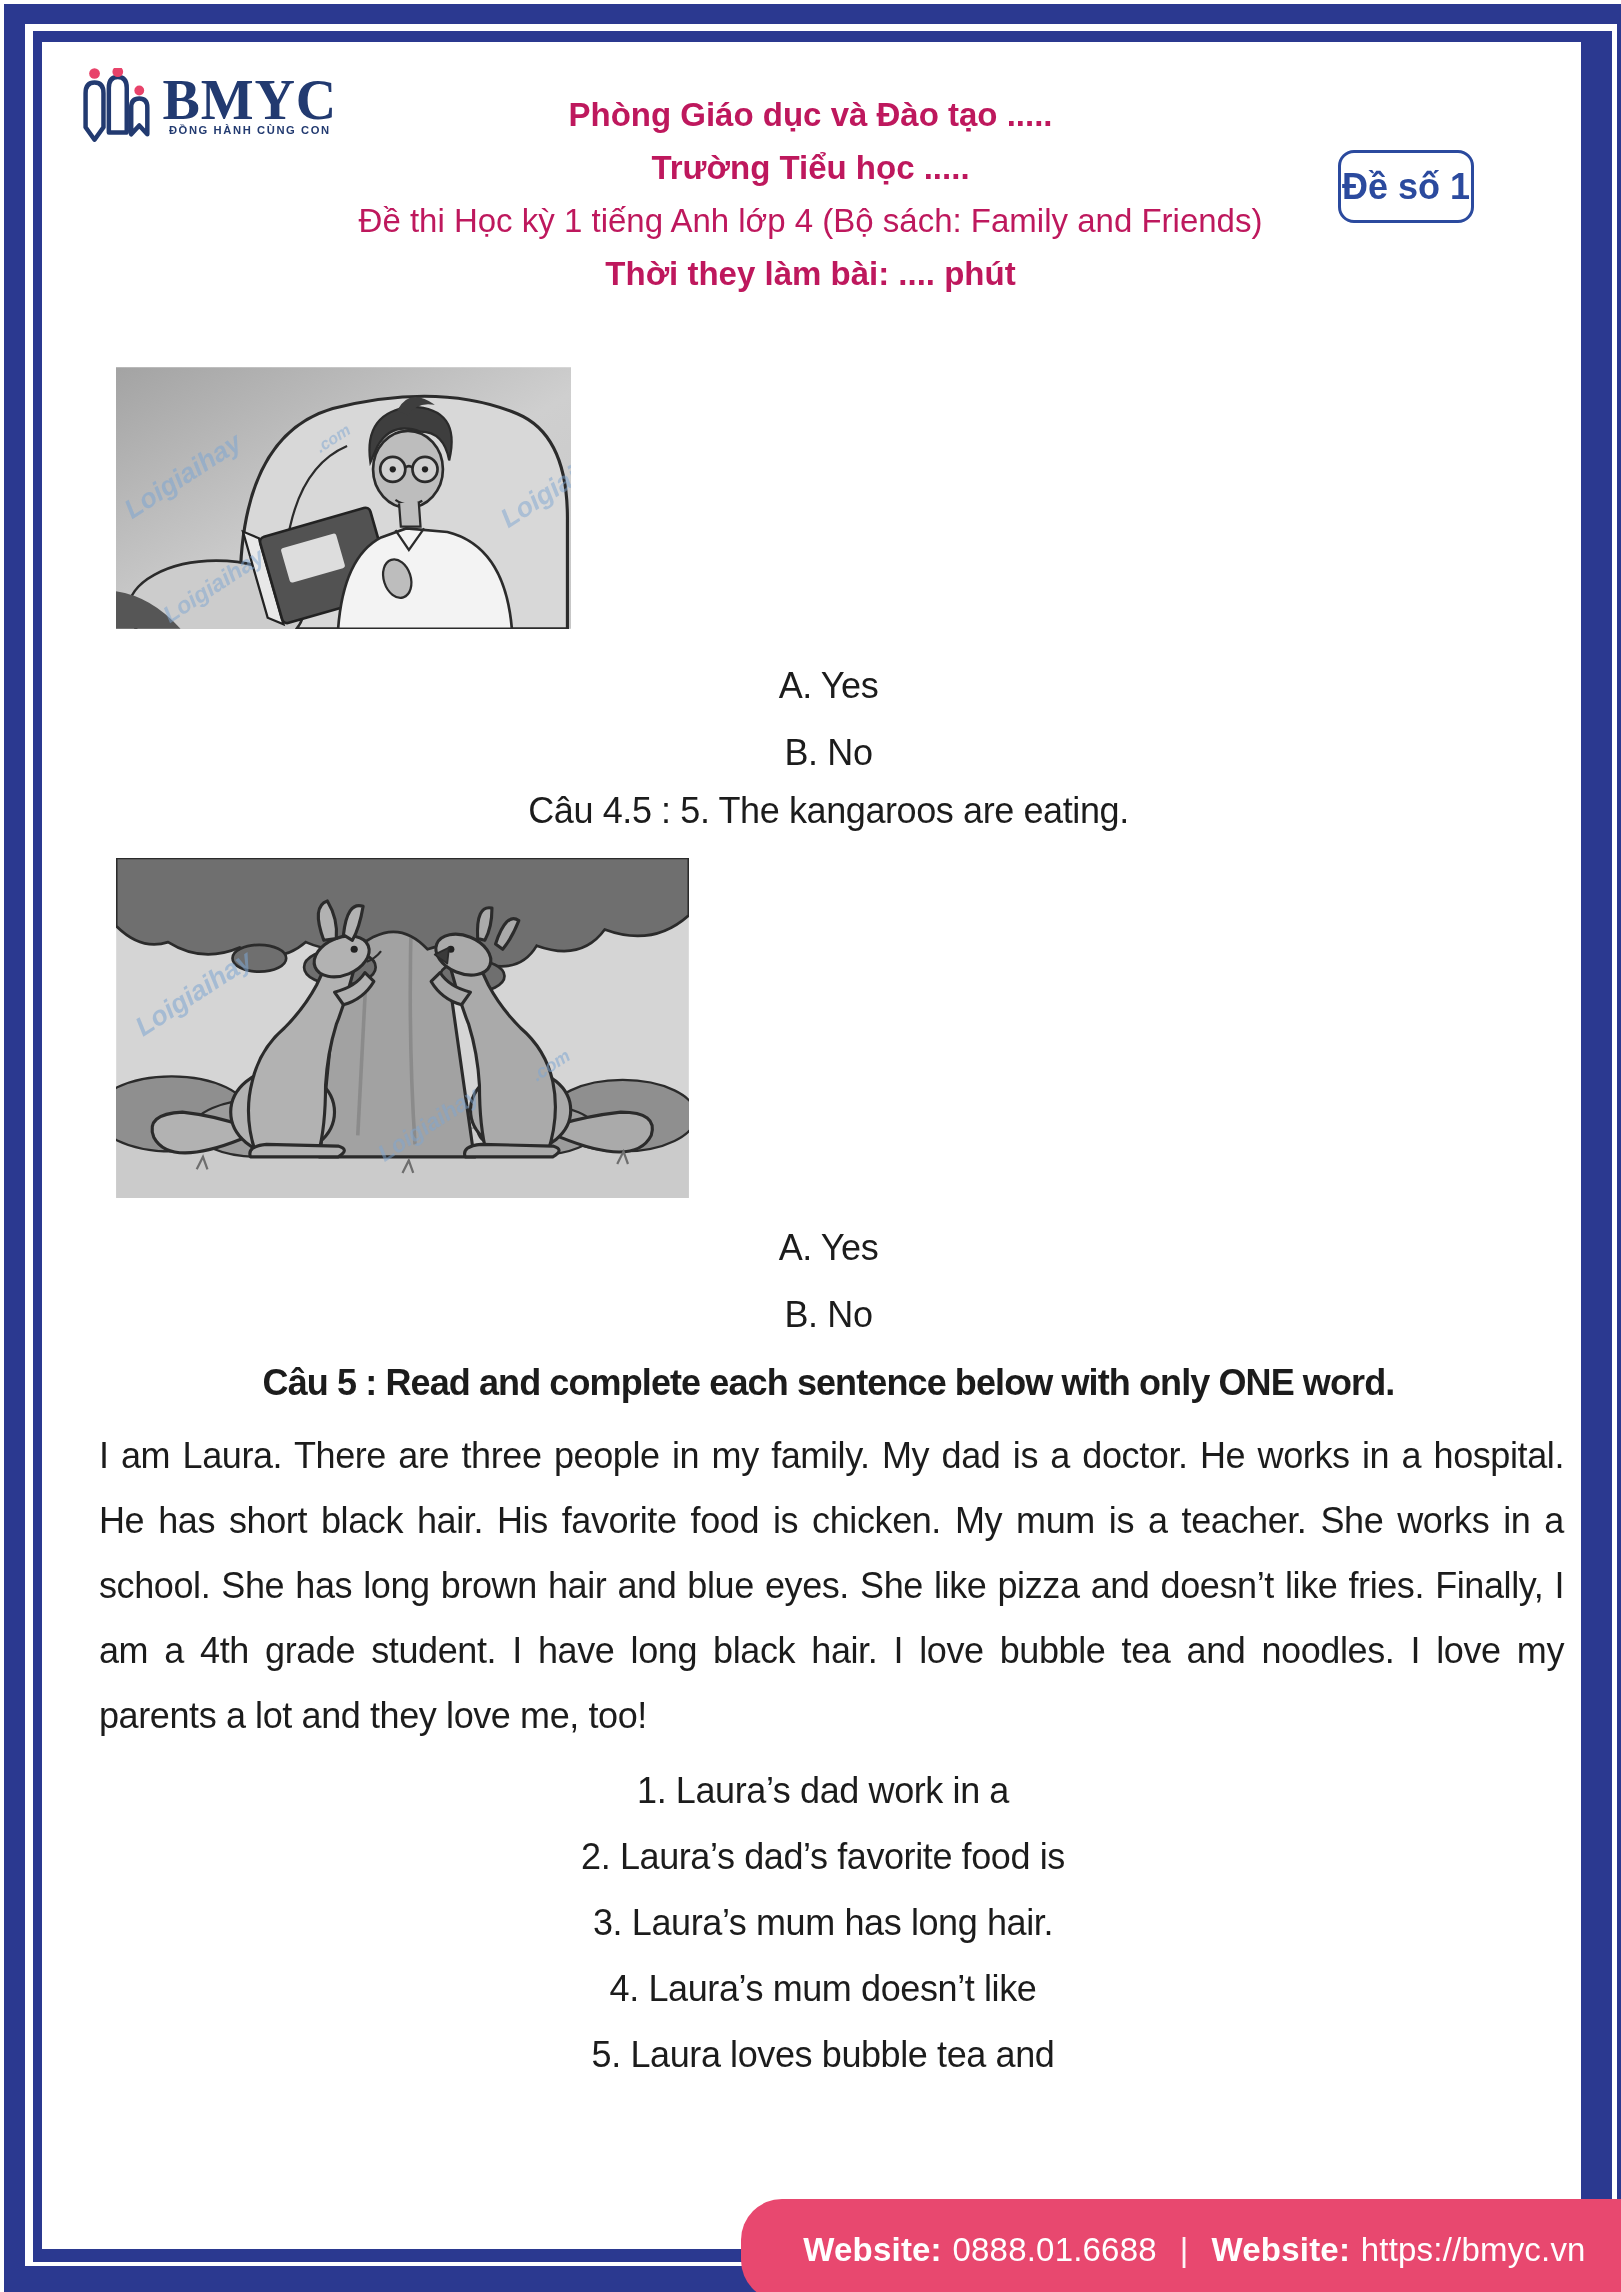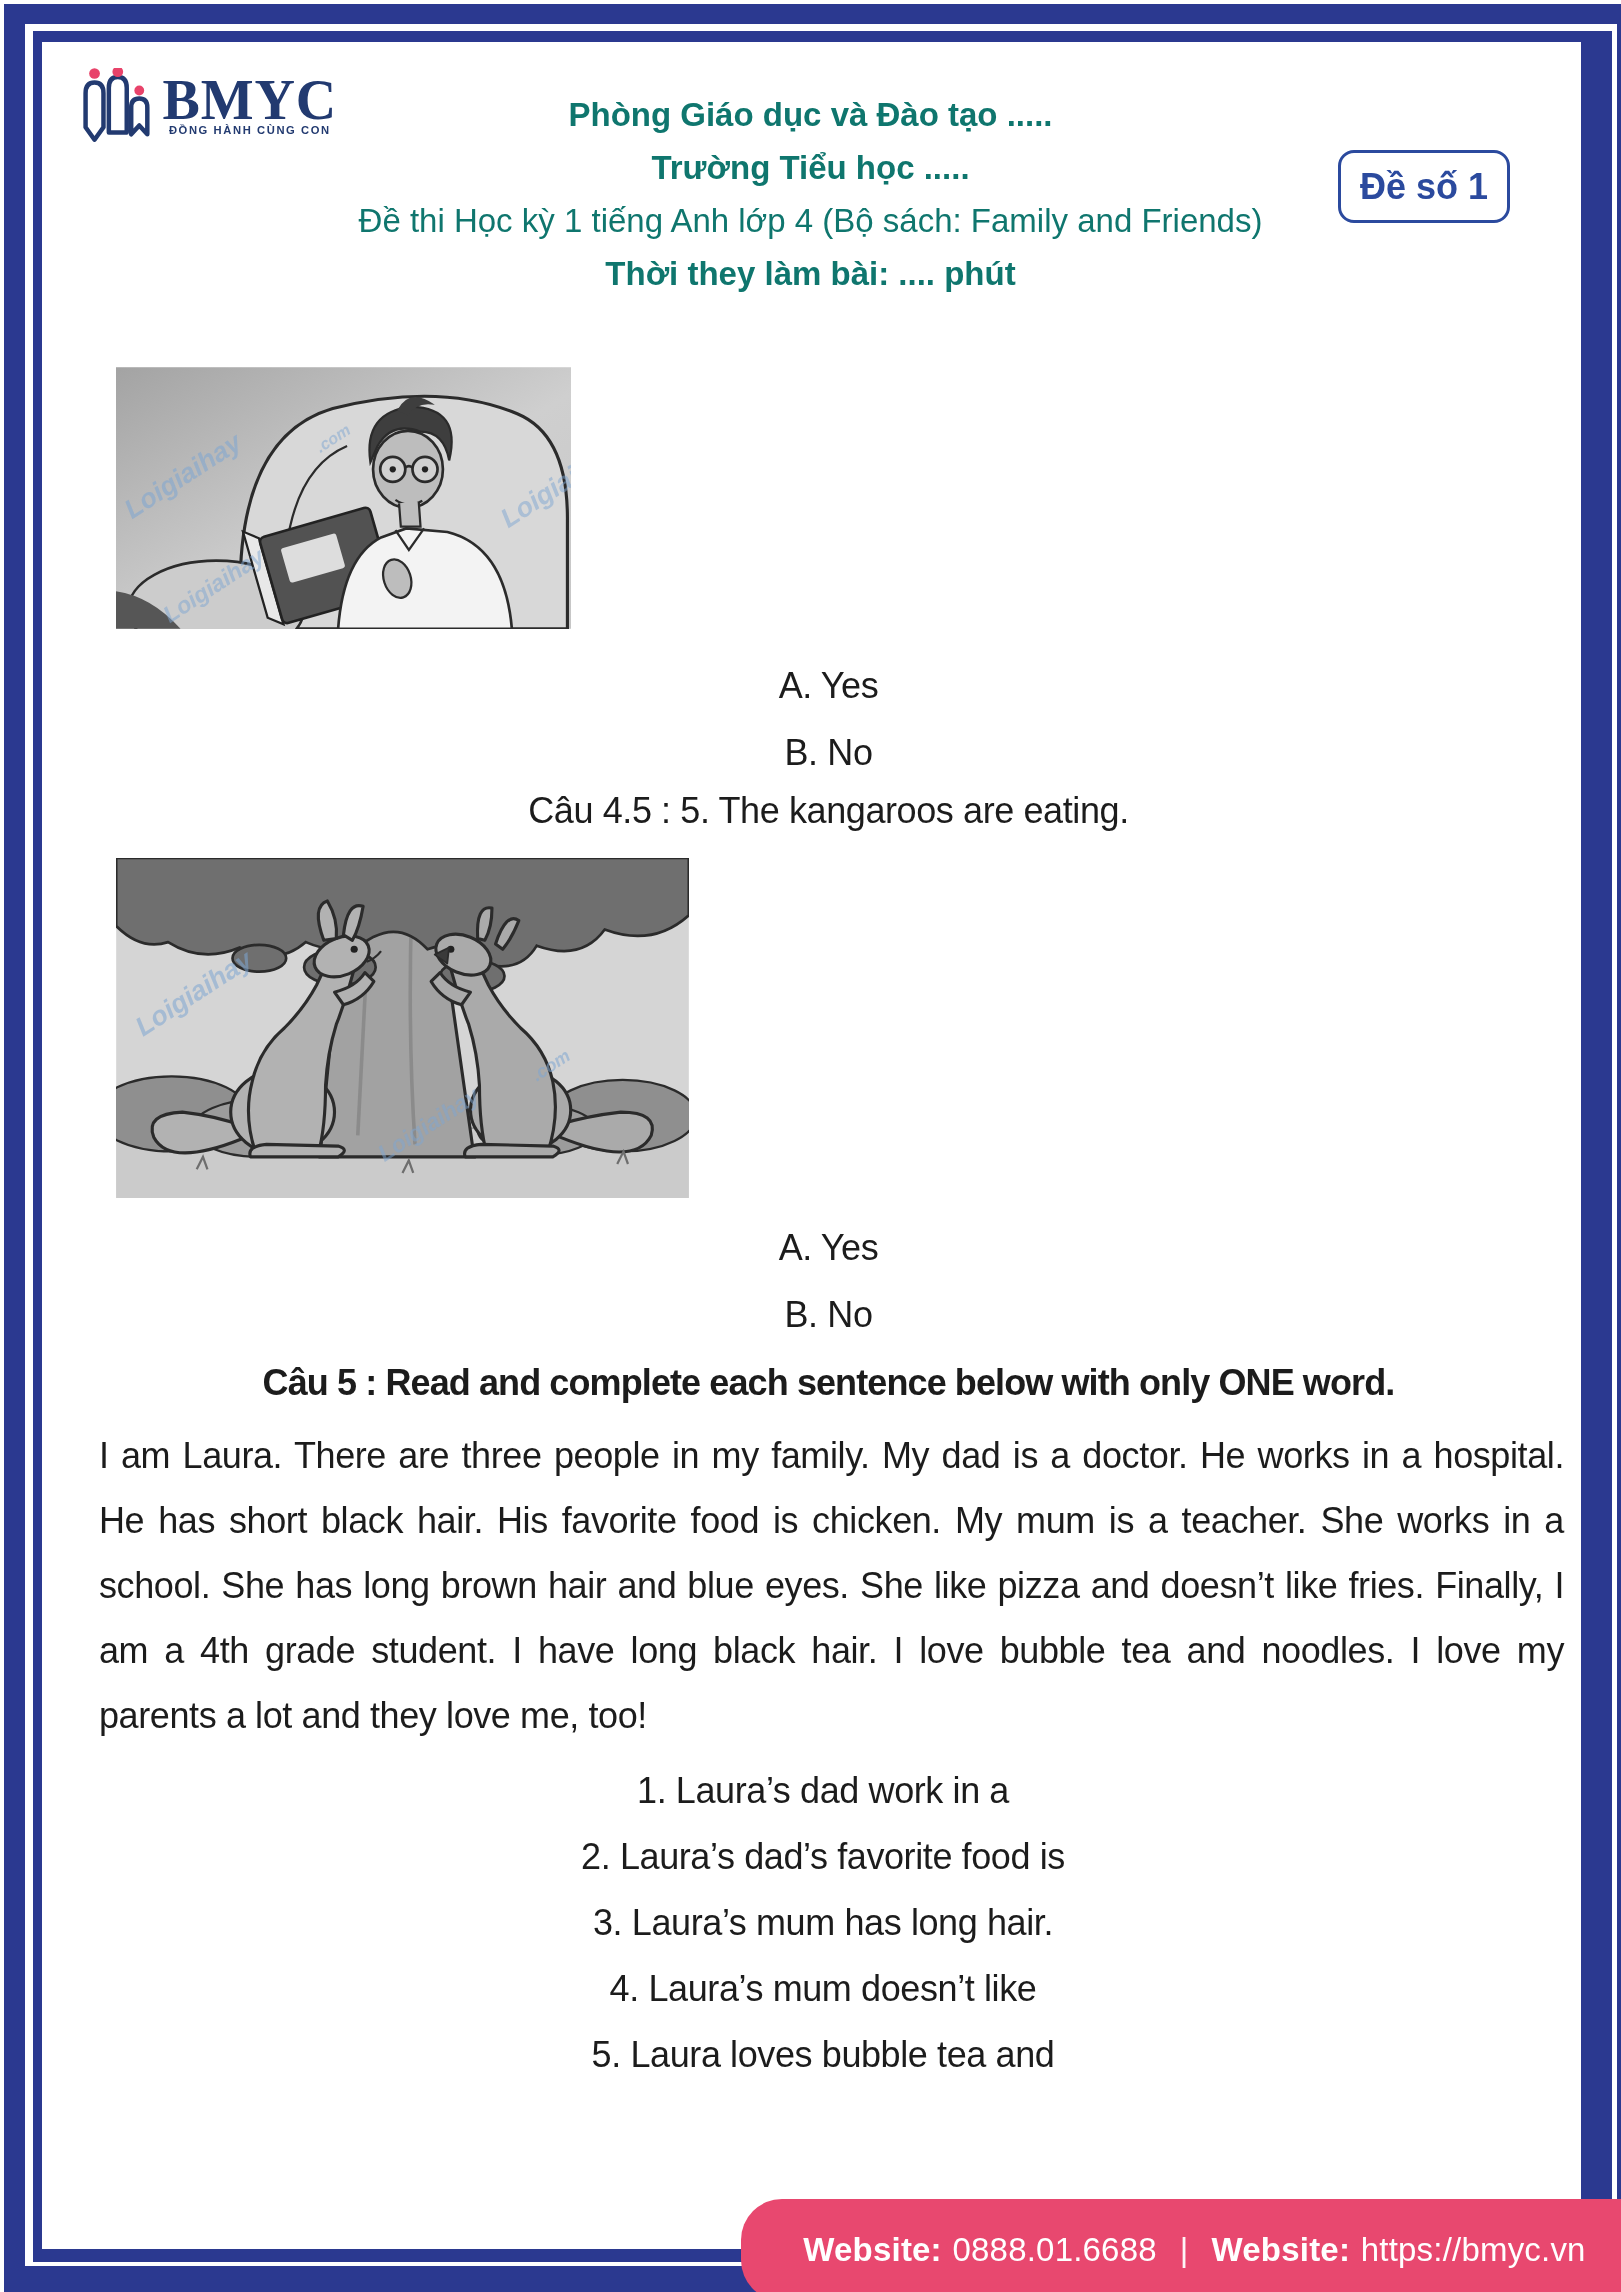--- a/index.html
+++ b/index.html
@@ -27,25 +27,25 @@
   .logo-text{margin-left:12.5px;margin-top:9px;}
   .logo-brand{
     font-family:"Liberation Serif","DejaVu Serif",serif;
     font-size:56px;line-height:47px;font-weight:600;color:#223a70;letter-spacing:0.9px;
   }
   .logo-tagline{
     font-size:11.2px;font-weight:700;color:#223a70;letter-spacing:1.6px;margin-top:0;
   }
   
   .header{left:179px;right:179px;top:88px;text-align:center;z-index:2;}
-  .header .hline{font-size:33px;line-height:53px;font-weight:600;color:#0f766e;}
+  .header .hline{font-size:33px;line-height:53px;font-weight:600;color:#be185d;}
   .header .hline.bold{font-weight:400;}
   
   .badge{
-    left:1338px;top:150px;width:172px;height:73px;box-sizing:border-box;
+    left:1338px;top:150px;width:136px;height:73px;box-sizing:border-box;
     border:3.6px solid #2b4a9e;border-radius:16px;background:#fff;
     display:flex;align-items:center;justify-content:center;
     font-size:36px;font-weight:700;color:#2b4a9e;z-index:7;
   }
   
   .illus{display:block;z-index:1;}
   .illus svg{display:block;}
   .wm{font-weight:700;font-style:italic;}
   
   .qline{left:99px;right:63px;font-size:36px;line-height:45px;letter-spacing:-0.4px;color:#1c1c1c;z-index:2;}

